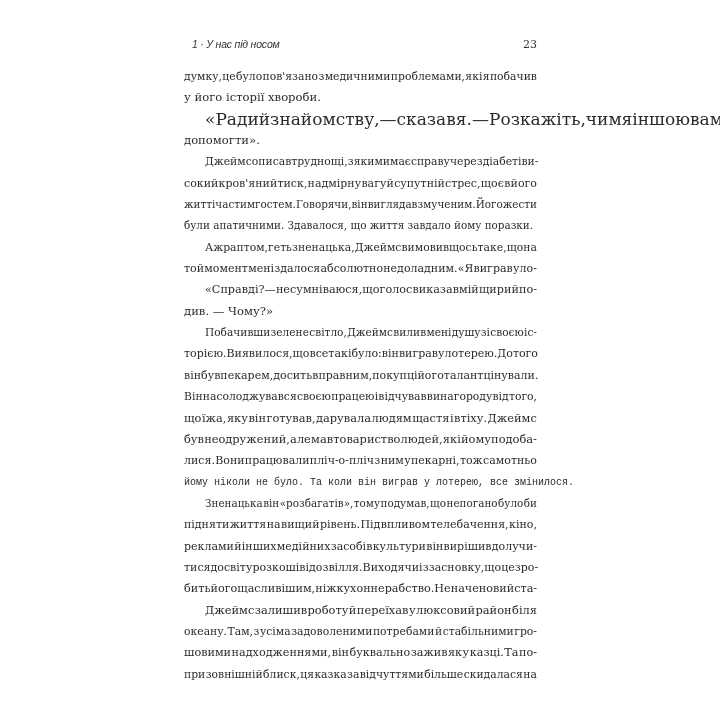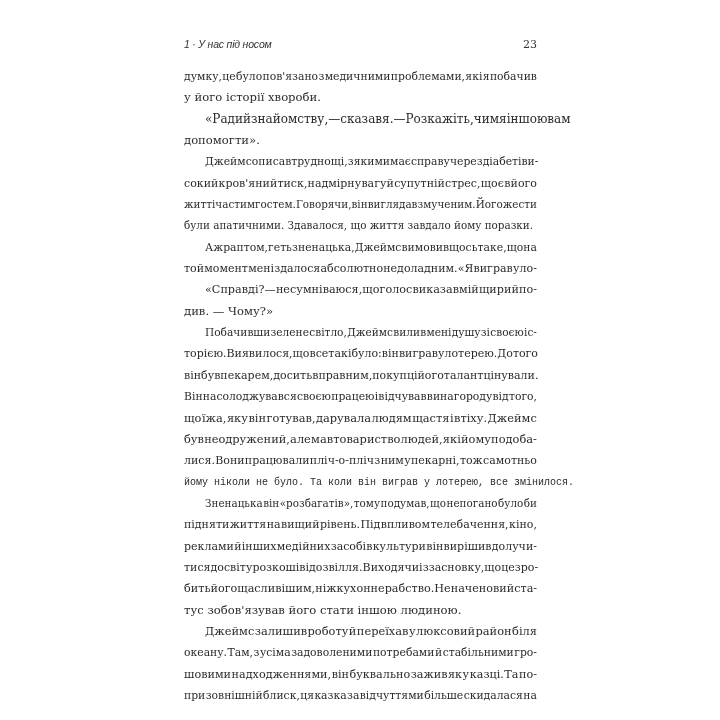--- a/index.html
+++ b/index.html
@@ -1,19 +1,19 @@
 <!DOCTYPE html>
 <html><head>
 <meta charset="utf-8">
 <style>
   html, body { margin:0; padding:0; background:#ffffff; }
   body { width:720px; height:720px; position:relative; overflow:hidden; }
   .page { position:absolute; left:184px; top:0; width:353px; }
   .header { position:absolute; left:0; top:38px; width:353px; height:16px; }
-  .running-head { position:absolute; left:0; top:0; font-family:"Liberation Sans", sans-serif; font-style:italic; font-size:10.5px; color:#333; letter-spacing:-0.2px; }
+  .running-head { position:absolute; left:8px; top:0; font-family:"Liberation Sans", sans-serif; font-style:italic; font-size:10.5px; color:#333; letter-spacing:-0.2px; }
   .folio { position:absolute; right:0; top:0; font-family:"DejaVu Serif", serif; font-size:11px; color:#333; }
   .body { position:absolute; left:0; top:66px; width:353px; font-family:"DejaVu Serif", serif; font-size:11.6px; line-height:21.35px; color:#2b2b2b; }
   .line { white-space:nowrap; height:21.35px; display:flex; justify-content:space-between; }
   .line.last { justify-content:flex-start; }
   .line.indent { padding-left:21px; }
   .line span.w { display:inline-block; }
 </style>
 </head>
 <body>
 
@@ -31,21 +31,21 @@
         <span class="w">з</span>
         <span class="w">медичними</span>
         <span class="w">проблемами,</span>
         <span class="w">які</span>
         <span class="w">я</span>
         <span class="w">побачив</span>
       </div>
       <div class="line last">
         <span>у його історії хвороби.</span>
       </div>
-      <div class="line indent" style="font-size: 12px;">
+      <div class="line indent" style="font-size: 17px;">
         <span class="w">«Радий</span>
         <span class="w">знайомству,</span>
         <span class="w">—</span>
         <span class="w">сказав</span>
         <span class="w">я.</span>
         <span class="w">—</span>
         <span class="w">Розкажіть,</span>
         <span class="w">чим</span>
         <span class="w">я</span>
         <span class="w">іншою</span>
@@ -273,23 +273,20 @@
         <span class="w">бить</span>
         <span class="w">його</span>
         <span class="w">щасливішим,</span>
         <span class="w">ніж</span>
         <span class="w">кухонне</span>
         <span class="w">рабство.</span>
         <span class="w">Неначе</span>
         <span class="w">новий</span>
         <span class="w">ста-</span>
       </div>
-      <div class="line last">
-        <span>тус зобов'язував його стати іншою людиною.</span>
-      </div>
       <div class="line indent" style="font-size: 11.4px;">
         <span class="w">Джеймс</span>
         <span class="w">залишив</span>
         <span class="w">роботу</span>
         <span class="w">й</span>
         <span class="w">переїхав</span>
         <span class="w">у</span>
         <span class="w">люксовий</span>
         <span class="w">район</span>
         <span class="w">біля</span>

